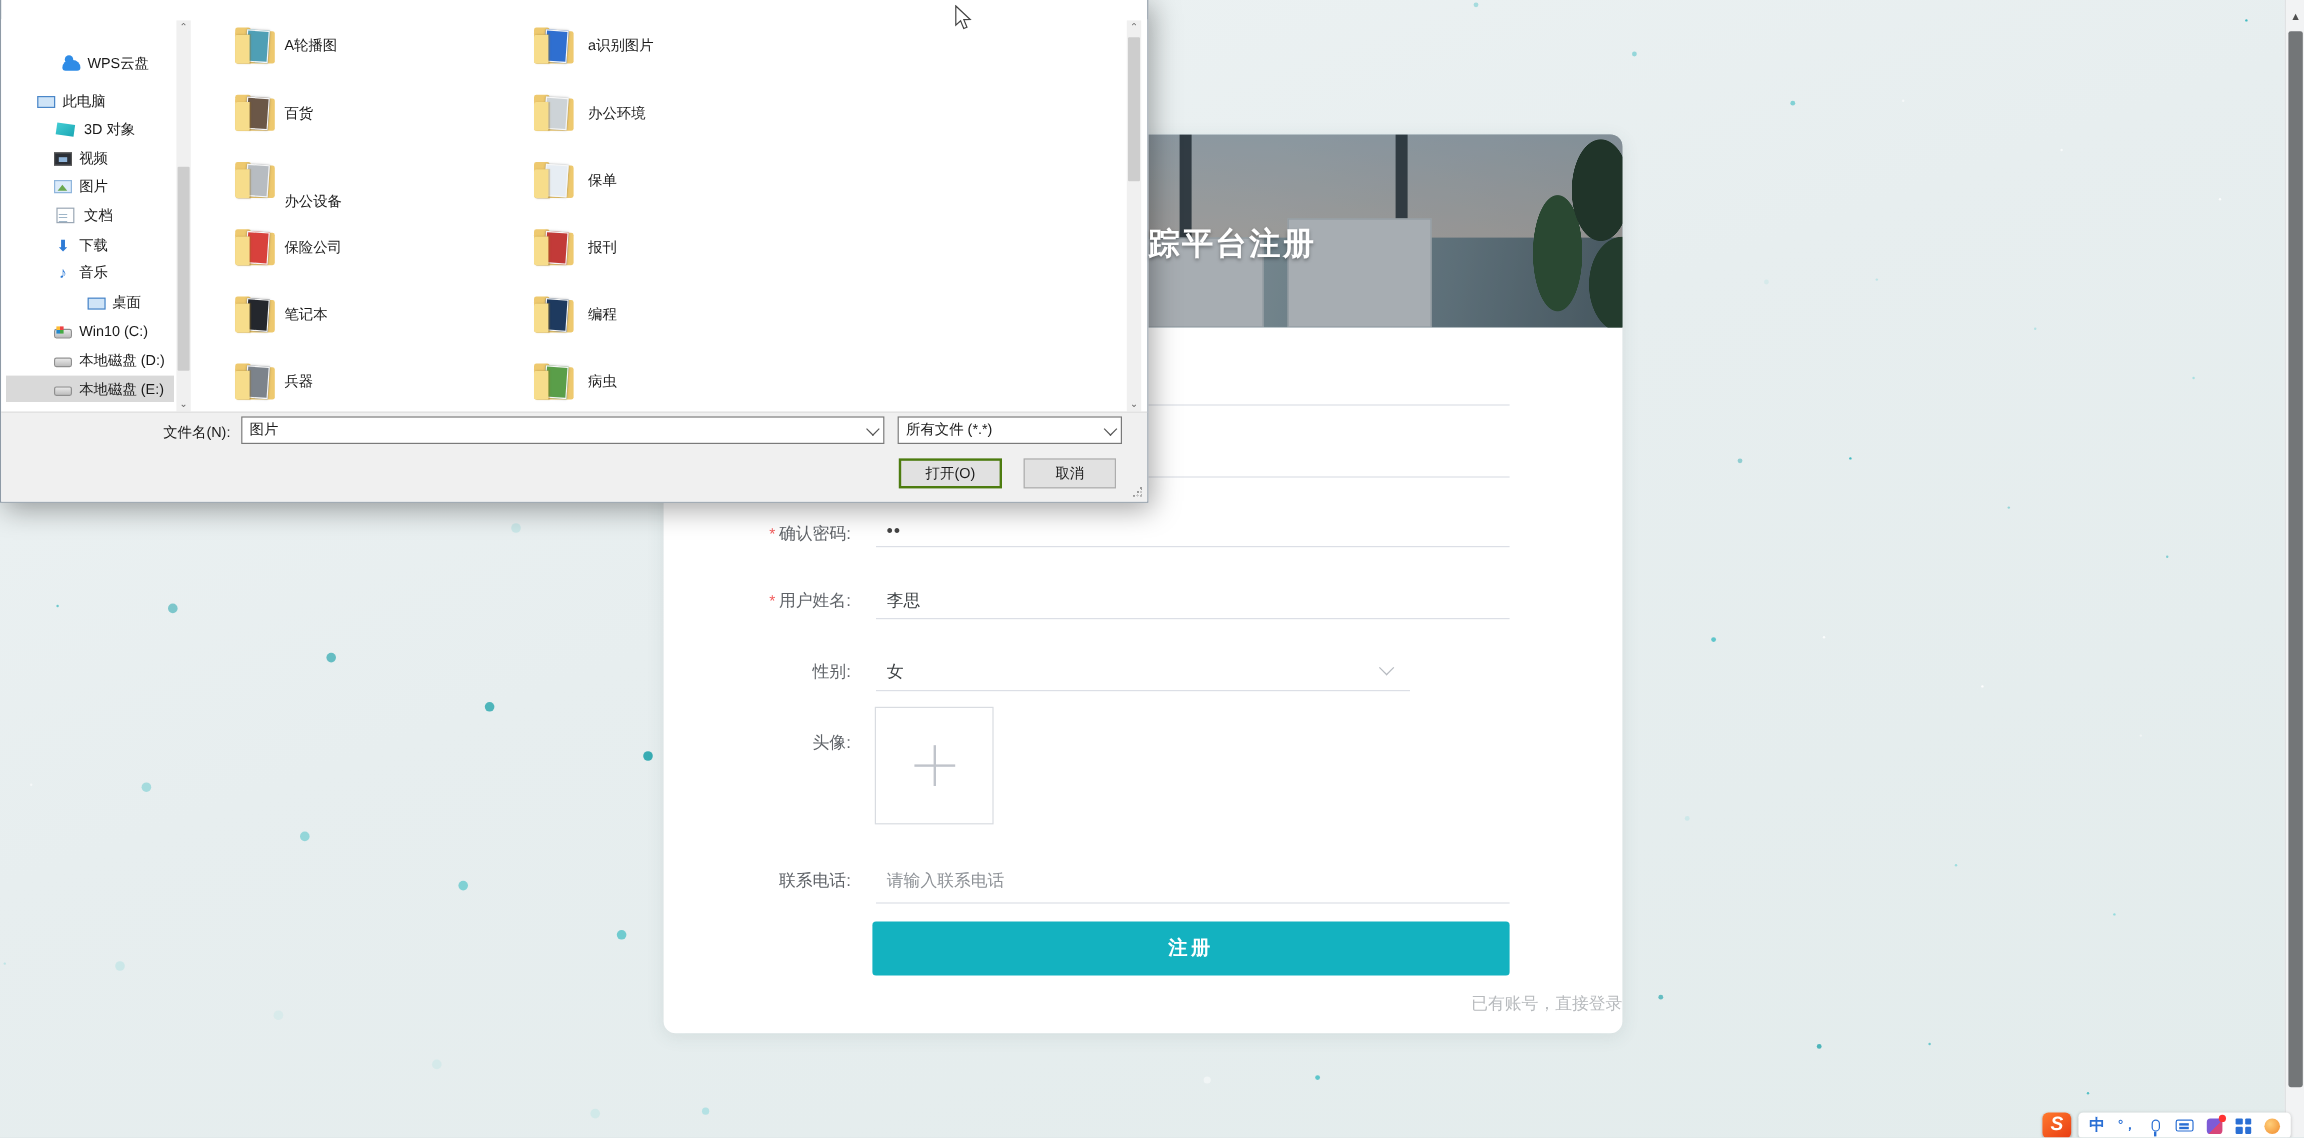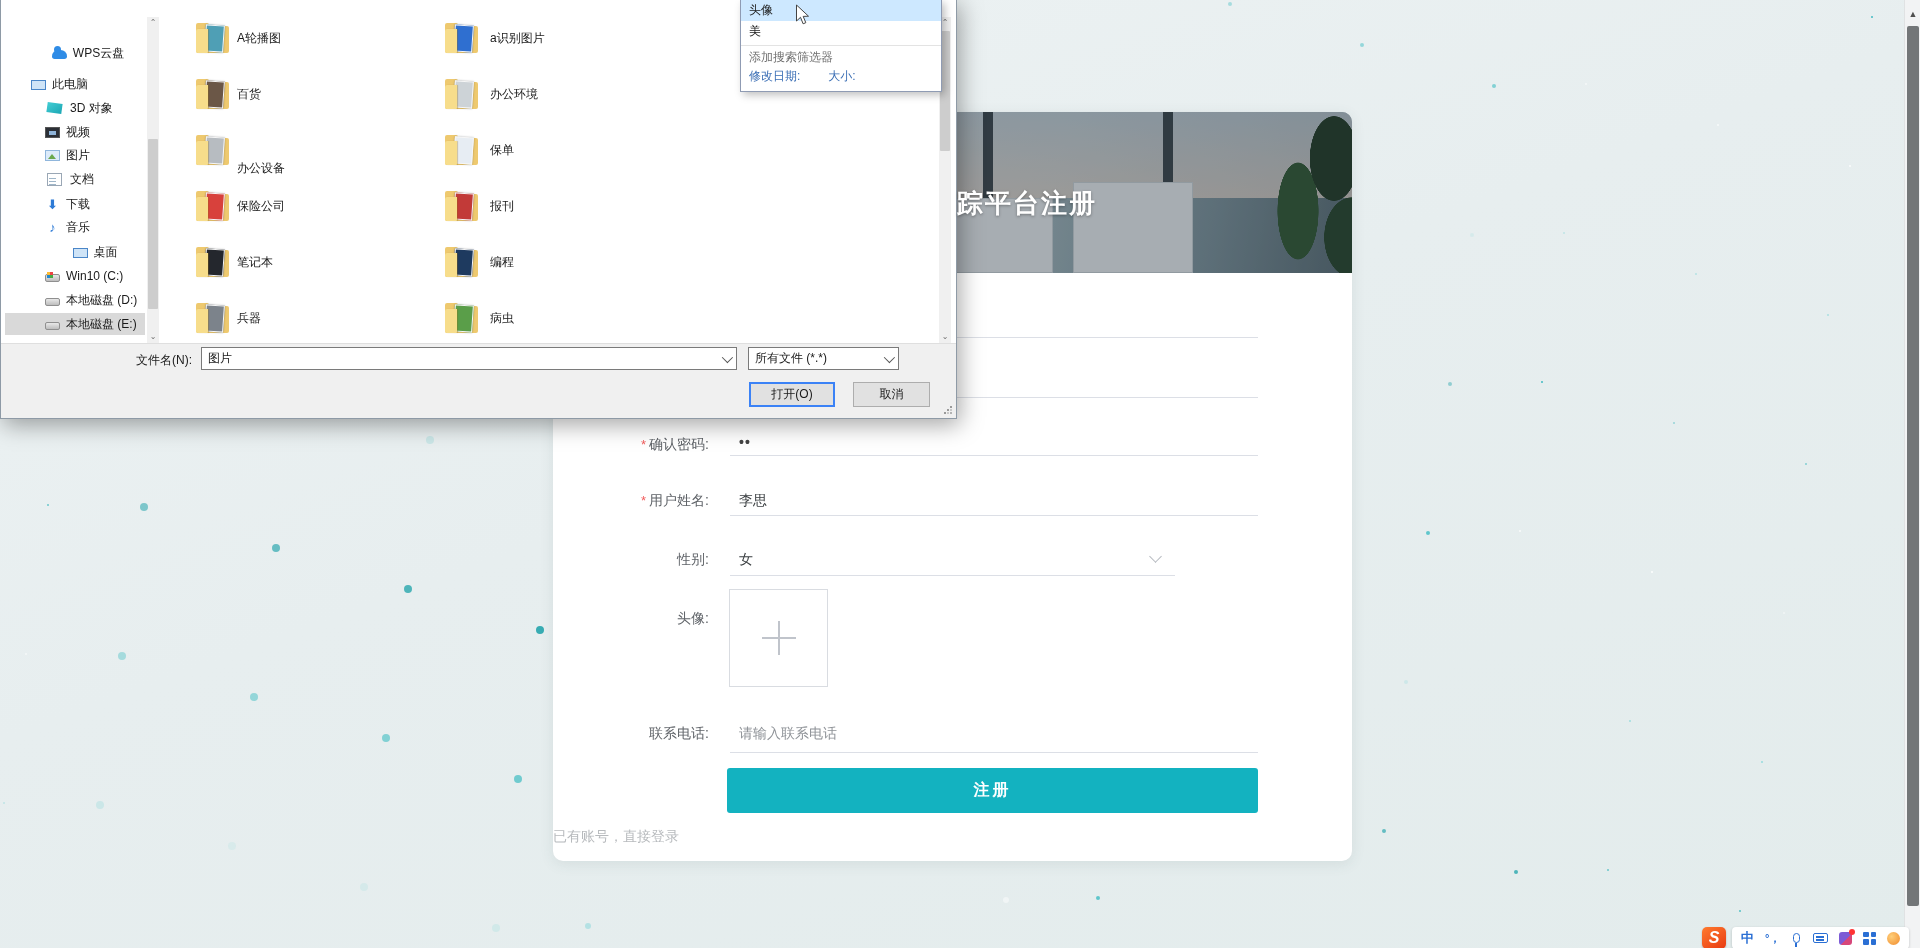--- a/index.html
+++ b/index.html
@@ -34,21 +34,21 @@
   .fline{position:absolute;left:177px;height:1px;background:#dcdfe6;}
   .sel-caret{position:absolute;width:9px;height:9px;border-right:1.6px solid #b6bac0;border-bottom:1.6px solid #b6bac0;
              transform:rotate(45deg);}
   .upload-box{position:absolute;left:176px;top:477px;width:99px;height:98px;border:1px solid #d9dce1;background:#fff;cursor:pointer;}
   .upload-plus{position:absolute;left:50%;top:50%;width:34px;height:34px;transform:translate(-50%,-50%);}
   .upload-plus::before,.upload-plus::after{content:"";position:absolute;background:#c0c4cb;}
   .upload-plus::before{left:16px;top:0;width:2px;height:34px;}
   .upload-plus::after{left:0;top:16px;width:34px;height:2px;}
   .submit-btn{position:absolute;left:174px;top:656px;width:531px;height:45px;border:none;border-radius:3px;
               color:#fff;font-size:16px;font-weight:bold;letter-spacing:3px;cursor:pointer;}
-  .login-hint{position:absolute;left:0;top:716px;width:100%;text-align:left;font-size:14px;color:#b7babd;cursor:pointer;}
+  .login-hint{position:absolute;left:0;top:716px;width:100%;text-align:right;font-size:14px;color:#b7babd;cursor:pointer;}
 
   
   .dialog{position:absolute;left:0;top:-2px;width:957px;height:421px;background:#fff;
           border:1px solid #8e9aa6;box-shadow:3px 6px 22px rgba(0,0,0,.35);}
   .dlg-toolbar{position:absolute;left:0;top:0;width:100%;height:16px;background:#fdfdfd;border-bottom:1px solid #e2e2e2;overflow:hidden;}
   .dlg-toolbar span{position:relative;top:-2px;font-size:12px;color:#222;}
   .tb-org{position:absolute;left:28px;}
   .tb-caret{position:absolute;left:62px;font-size:8px;color:#444;top:1px;}
   .tb-new{position:absolute;left:88px;}
   .dlg-body{position:absolute;left:0;top:17px;width:955px;height:327px;background:#fff;}
@@ -85,21 +85,21 @@
   .folder .thumb{position:absolute;left:10px;top:2px;width:19px;height:27px;border:1px solid #f6f6f6;transform:rotate(4deg);box-shadow:0 0 2px rgba(0,0,0,.35);}
   .folder .front{position:absolute;left:1px;top:6px;width:12px;height:24px;background:#f7dd8b;border-radius:2px 0 1px 2px;box-shadow:1px 0 1px rgba(150,110,20,.35);}
   .dlg-footer{position:absolute;left:0;top:344px;width:955px;height:75px;background:#f0f0f0;border-top:1px solid #dfdfdf;}
   .fname-label{position:absolute;left:135px;top:8px;font-size:12px;color:#1a1a1a;}
   .combo{position:absolute;top:3px;height:23px;background:#fff;border:1px solid #7a7a7a;font-size:12px;color:#1a1a1a;
          display:flex;align-items:center;padding:0 6px;cursor:pointer;}
   .combo .cv{flex:1;white-space:nowrap;overflow:hidden;}
   .combo .cc{width:8px;height:8px;border-right:1.3px solid #555;border-bottom:1.3px solid #555;transform:rotate(45deg) translateY(-2px);}
   .win-btn{position:absolute;top:38px;height:25px;background:#e1e1e1;border:1px solid #adadad;font-size:12px;color:#1a1a1a;
            display:flex;align-items:center;justify-content:center;cursor:pointer;}
-  .win-btn.default{border:2px solid #3b82f6;}
+  .win-btn.default{border:2px solid #4d7c0f;}
   .grip{position:absolute;right:4px;bottom:4px;width:9px;height:9px;
         background:radial-gradient(circle 1px at 2px 8px,#9a9a9a 99%,transparent),
                    radial-gradient(circle 1px at 5px 5px,#9a9a9a 99%,transparent),
                    radial-gradient(circle 1px at 8px 2px,#9a9a9a 99%,transparent),
                    radial-gradient(circle 1px at 5px 8px,#c9c9c9 99%,transparent),
                    radial-gradient(circle 1px at 8px 5px,#c9c9c9 99%,transparent),
                    radial-gradient(circle 1px at 8px 8px,#b3b3b3 99%,transparent);}
 
   
   .suggest{position:absolute;left:740px;top:0;width:202px;height:92px;background:#fff;border:1px solid #8f9bb3;border-top:none;
@@ -415,42 +415,30 @@
         <div class="thumb" style="top:14px;height:120px"></div>
         <div class="arr" style="bottom:0">⌄</div>
       </div>
     </div>
     <div class="dlg-footer">
       <span class="fname-label">文件名(N):</span>
       <div class="combo" style="left:200px;width:536px">
         <span class="cv">图片</span>
         <span class="cc"></span>
       </div>
-      <div class="combo" style="left:747px;width:151px">
+      <div class="combo" style="left:747px;width:187px">
         <span class="cv">所有文件 (*.*)</span>
         <span class="cc"></span>
       </div>
       <div class="win-btn default" style="left:748px;width:86px">打开(O)</div>
       <div class="win-btn" style="left:852px;width:77px">取消</div>
       <div class="grip"></div>
     </div>
   </div>
 
-  <div class="suggest">
-    <div id="sg-items">
-        <div class="sg-item hl">头像</div>
-        <div class="sg-item">美</div>
-      </div>
-    <div class="sg-sep"></div>
-    <div class="sg-add">添加搜索筛选器</div>
-    <div class="sg-links" id="sg-links">
-        <span class="sg-link">修改日期:</span>
-        <span class="sg-link">大小:</span>
-      </div>
-  </div>
 
   <svg class="cursor" width="15" height="22" viewBox="0 0 15 22">
     <path d="M1.5 1 L1.5 17 L5.5 13.3 L8.1 19.8 L10.8 18.7 L8.2 12.4 L13.5 12.2 Z" fill="#fff" stroke="#444" stroke-width="1"></path>
   </svg>
 
   <div class="ime">
     <div class="sogou">S</div>
     <div class="ime-tray">
       <span class="ime-ic">中</span>
       <span class="ime-ic" style="font-size:11px">°，</span>

